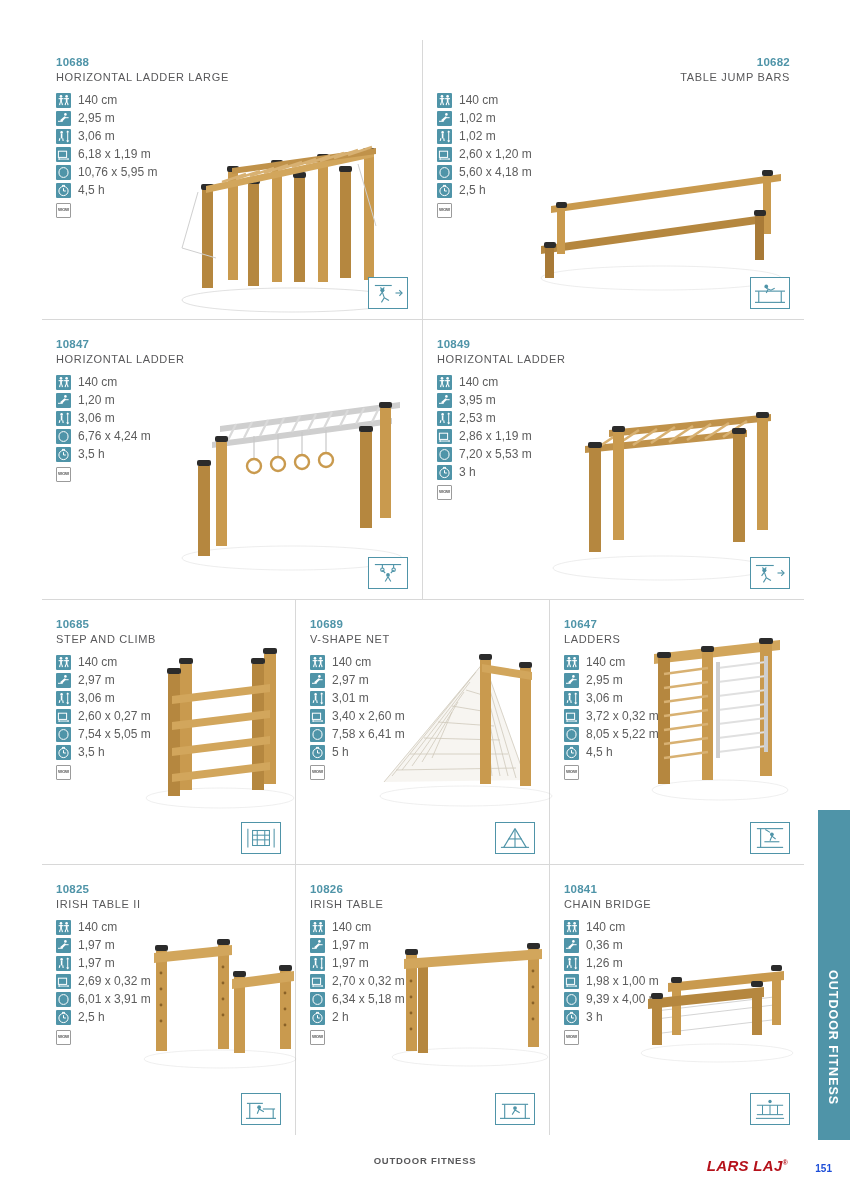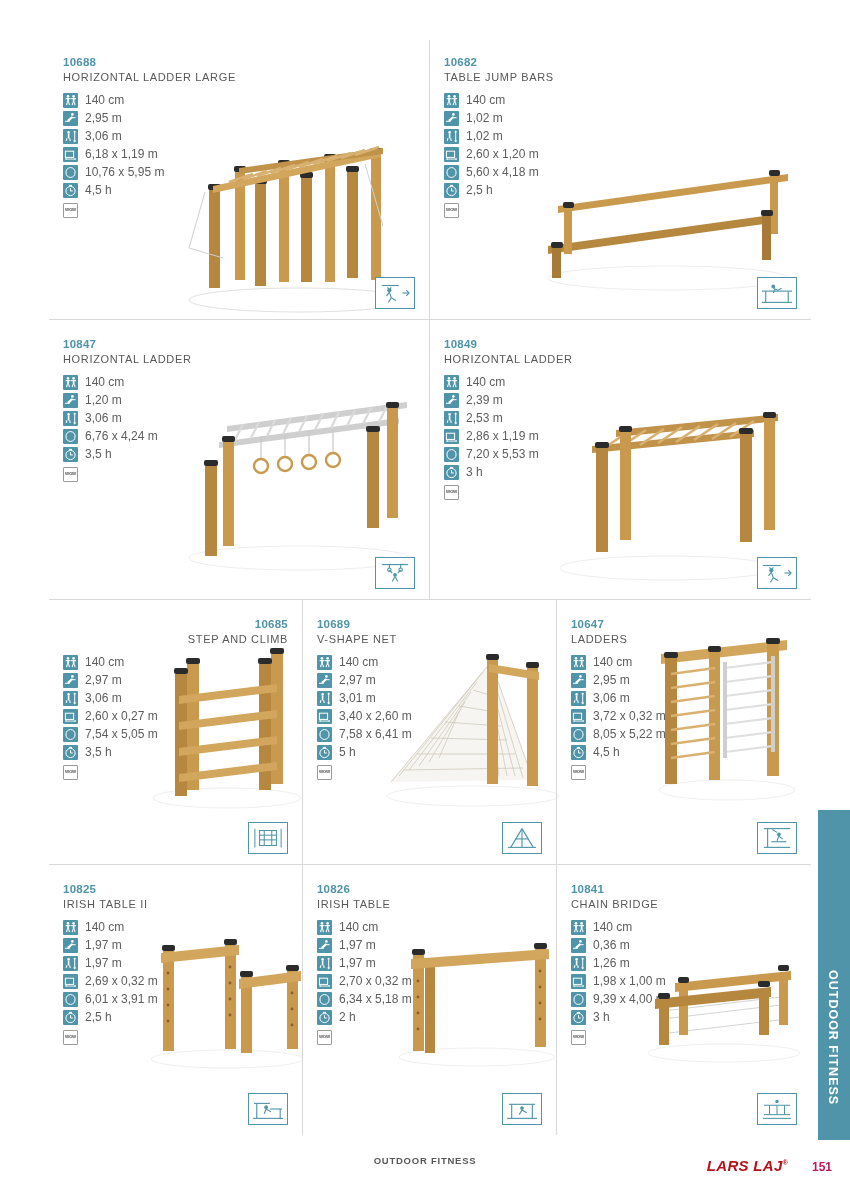--- a/index.html
+++ b/index.html
@@ -36,21 +36,21 @@
     letter-spacing: 0.08em;
     transform: rotate(90deg);
     transform-origin: left top;
     left: 22px;
     top: 160px;
   }
 
   
   .grid {
     position: absolute;
-    left: 49px;
+    left: 42px;
     top: 40px;
     width: 762px;
   }
   .row { display: flex; width: 100%; }
   .row.r2col > .cell { width: 50%; }
   .row.r3col > .cell { width: 33.3333%; }
 
   .cell {
     position: relative;
     padding: 18px 14px 10px 14px;
@@ -149,23 +149,23 @@
     font-weight: bold;
     font-style: italic;
     color: #b5121b;
     letter-spacing: 0.02em;
   }
   .brand sup { font-size: 7px; vertical-align: super; }
   .pagenum {
     position: absolute;
     right: 18px;
     bottom: 26px;
-    font-size: 12px;
+    font-size: 10px;
     font-weight: bold;
-    color: #be185d;
+    color: #1d4ed8;
   }
 </style>
 </head>
 <body>
 
 <div class="page">
 
   <div class="side-tab">
     <span>OUTDOOR FITNESS</span>
   </div>
@@ -337,21 +337,21 @@
             <path d="M14 15 l-3 4"></path>
                 <path d="M12 10 l2 3"></path>
                 <path d="M16 10 l-2 3"></path>
             <line x1="28" y1="16" x2="35" y2="16"></line>
                 <path d="M32 13 l3 3 l-3 3"></path>
           </g>
             </svg>
         </div>
       </div>
 
-      <div class="cell" style="height:280px;">
+      <div class="cell" style="height:280px;text-align:right;">
         <div class="code">10682</div>
         <div class="pname">TABLE JUMP BARS</div>
         <ul class="specs">
           <li class="spec">
               <span class="ico">
                 <svg viewBox="0 0 15 15">
                   <g fill="#fff">
                     <circle cx="5" cy="3.2" r="1.3"></circle>
                     <rect x="4.2" y="4.6" width="1.7" height="5.2"></rect>
                     <rect x="2.6" y="5.1" width="4.9" height="1.1"></rect>
@@ -657,21 +657,21 @@
               <span class="ico">
                 <svg viewBox="0 0 15 15">
                   <g fill="#fff">
                     <circle cx="9.4" cy="3.4" r="1.3"></circle>
                     <path d="M4 9.2 L8.6 5.2 L10.2 6.2 L6.2 10.4 Z"></path>
                     <rect x="9" y="6.2" width="3.6" height="1"></rect>
                     <rect x="2" y="9.8" width="4.6" height="1"></rect>
                   </g>
                 </svg>
               </span>
-              <span class="val">2,39 m</span>
+              <span class="val">3,95 m</span>
             </li>
           <li class="spec">
               <span class="ico">
                 <svg viewBox="0 0 15 15">
                   <g fill="#fff">
                     <circle cx="5.6" cy="3.4" r="1.3"></circle>
                     <rect x="4.8" y="4.8" width="1.6" height="4.6"></rect>
                     <rect x="3" y="9.2" width="1.1" height="2.8" transform="rotate(15 3.6 10.6)"></rect>
                     <rect x="6.4" y="9.2" width="1.1" height="2.8" transform="rotate(-8 7 10.6)"></rect>
                     <rect x="11.2" y="2.2" width="1" height="10.4"></rect>
@@ -773,21 +773,21 @@
             <line x1="28" y1="16" x2="35" y2="16"></line>
                 <path d="M32 13 l3 3 l-3 3"></path>
           </g>
             </svg>
         </div>
       </div>
     </div>
 
     <div class="row r3col">
 
-      <div class="cell divider-right" style="height:265px;text-align:right;">
+      <div class="cell divider-right" style="height:265px;">
         <div class="code">10685</div>
         <div class="pname">STEP AND CLIMB</div>
         <ul class="specs">
           <li class="spec">
               <span class="ico">
                 <svg viewBox="0 0 15 15">
                   <g fill="#fff">
                     <circle cx="5" cy="3.2" r="1.3"></circle>
                     <rect x="4.2" y="4.6" width="1.7" height="5.2"></rect>
                     <rect x="2.6" y="5.1" width="4.9" height="1.1"></rect>

